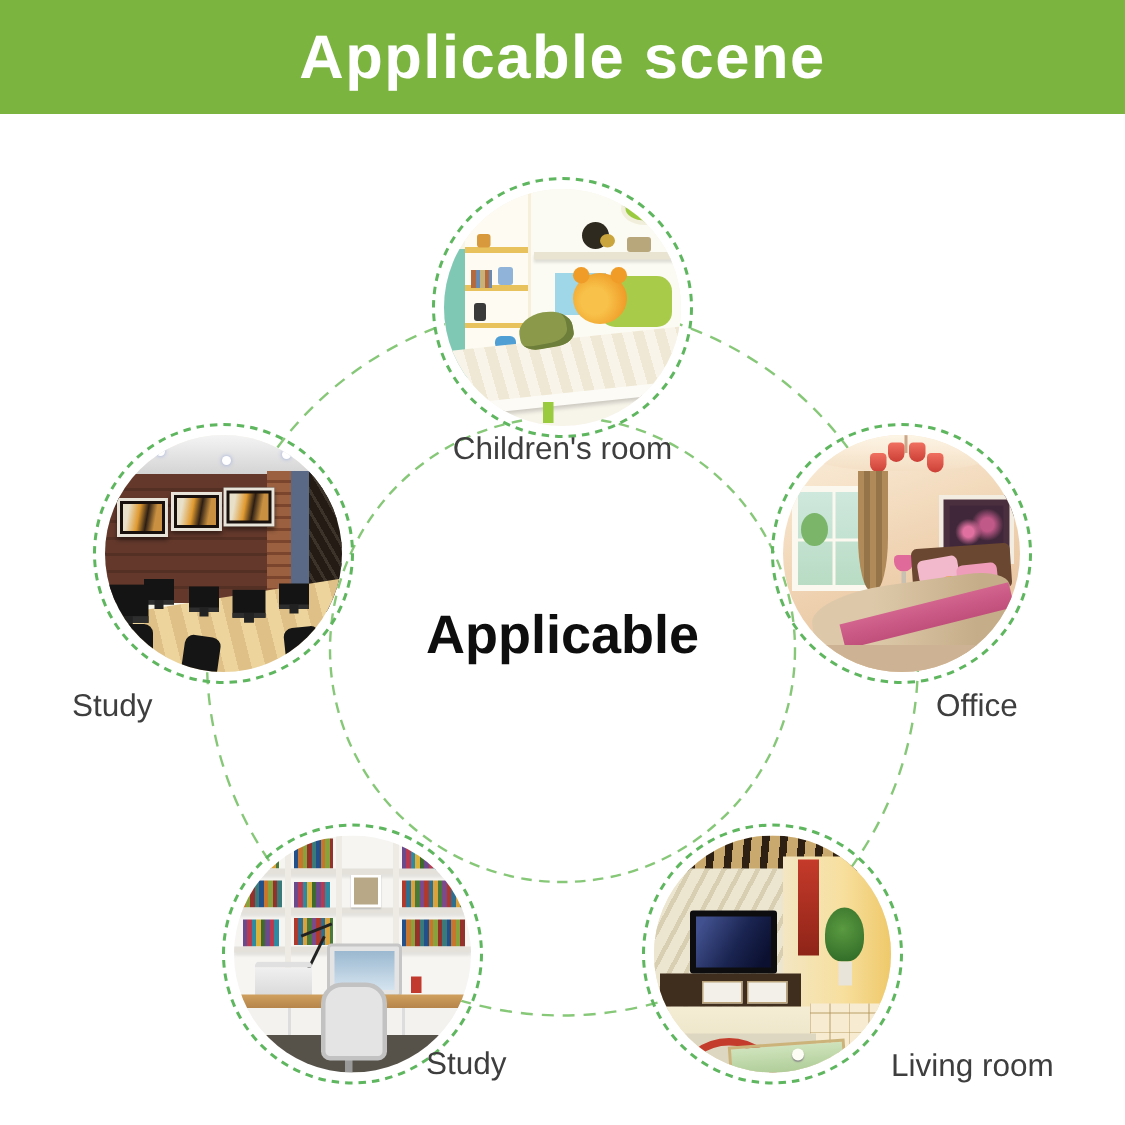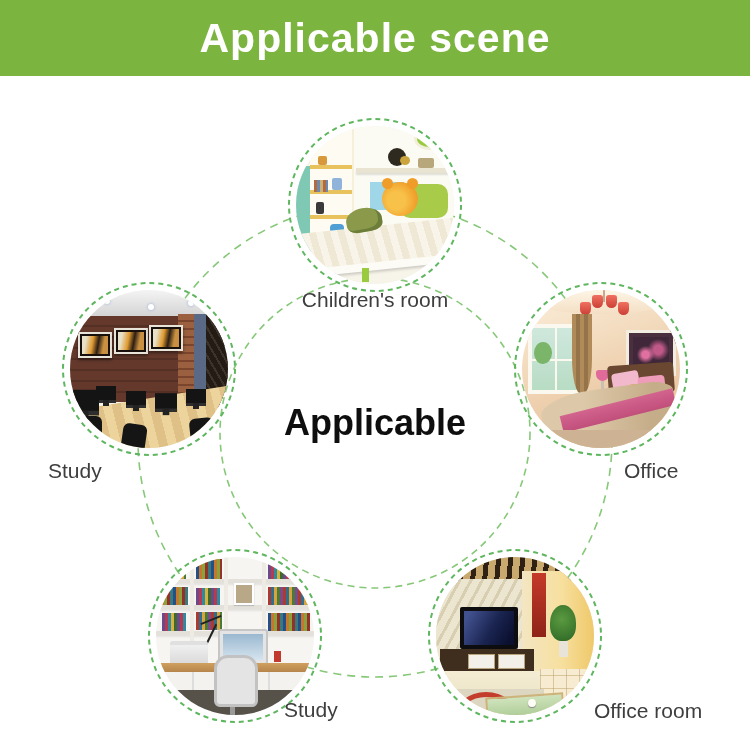--- a/index.html
+++ b/index.html
@@ -323,17 +323,17 @@
     <div class="a lv-drawer" style="left:62px;"></div>
     <div class="a lv-tv"></div>
     <div class="a lv-table"></div>
     <div class="a lv-ball"></div>
   </div>
 
   <div class="scene-label lab-children">Children's room</div>
   <div class="scene-label lab-office">Study</div>
   <div class="scene-label lab-bedroom">Office</div>
   <div class="scene-label lab-study">Study</div>
-  <div class="scene-label lab-living">Office room</div>
+  <div class="scene-label lab-living">Living room</div>
 
   <div id="center-title">Applicable</div>
 
 </div>
 
 </body></html>

